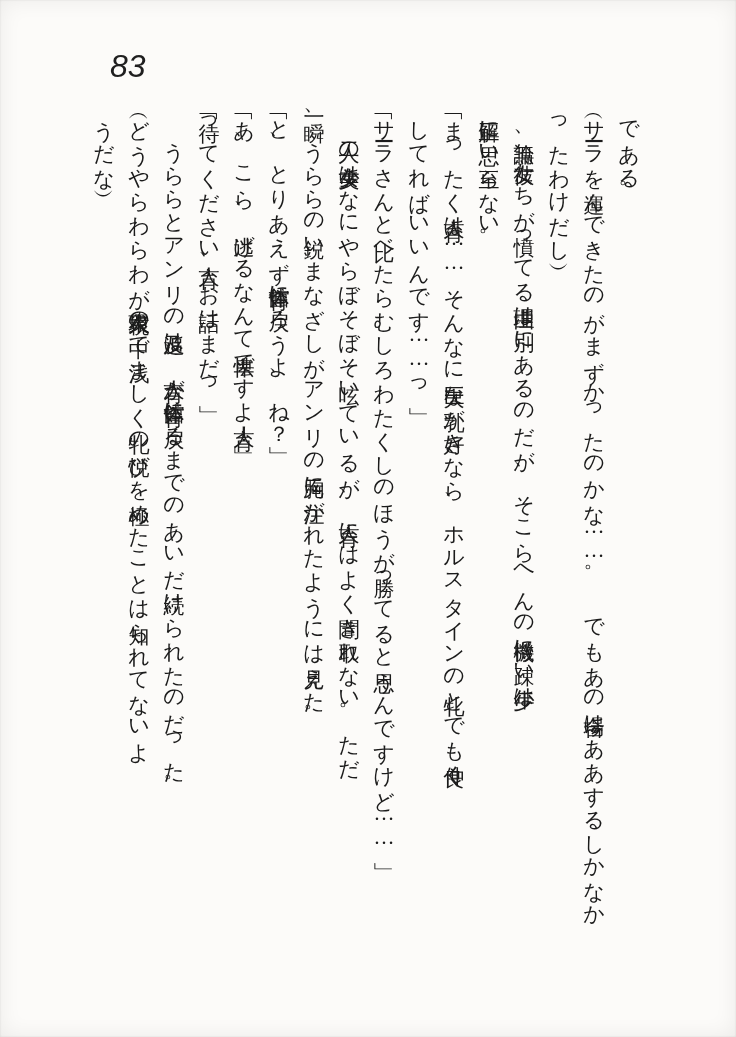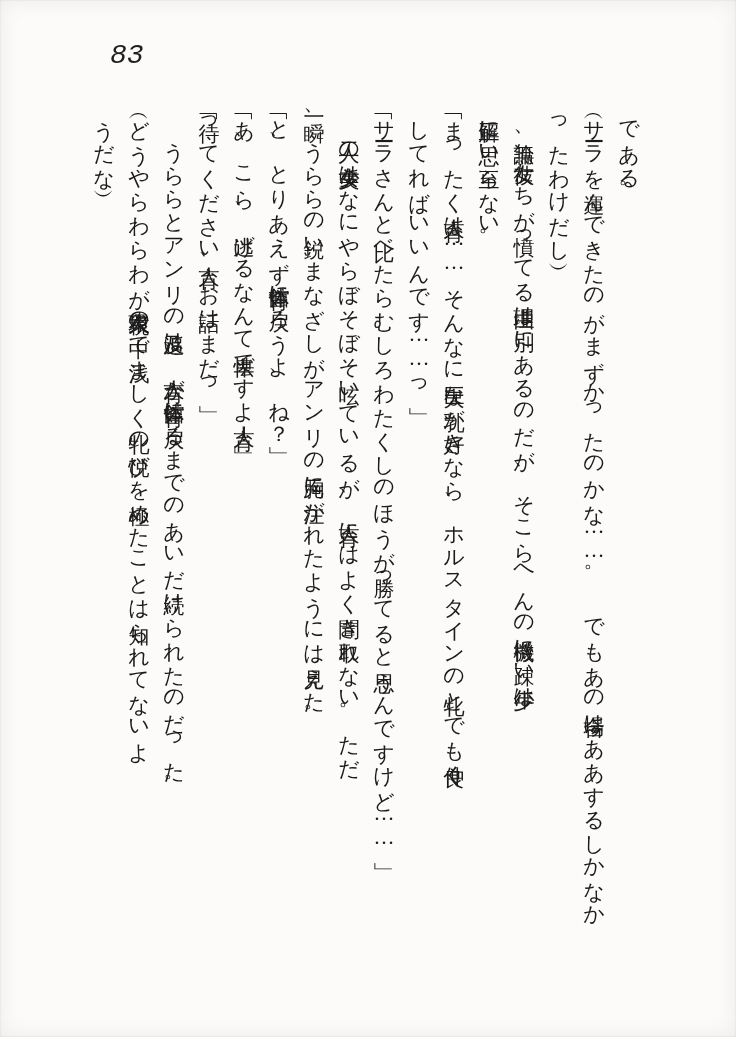--- a/index.html
+++ b/index.html
@@ -13,25 +13,25 @@
     position: absolute;
     left: 0; top: 0;
     width: 736px;
     height: 1037px;
     background: #fcfbf9;
     box-shadow: inset 0 0 22px rgba(0,0,0,0.07), inset 0 0 2px rgba(0,0,0,0.12);
     overflow: hidden;
   }
   .page-number {
     position: absolute;
-    top: 40px;
+    top: 48px;
     left: 110px;
-    font-family: Liberation Mono, monospace;
+    font-family: Liberation Sans, sans-serif;
     font-style: italic;
-    font-size: 28px;
+    font-size: 32px;
     color: #1f1f1f;
   }
   .text-block {
     position: absolute;
     top: 106px;
     right: 90px;
     height: 866px;
     writing-mode: vertical-rl;
     -webkit-writing-mode: vertical-rl;
     text-orientation: upright;

